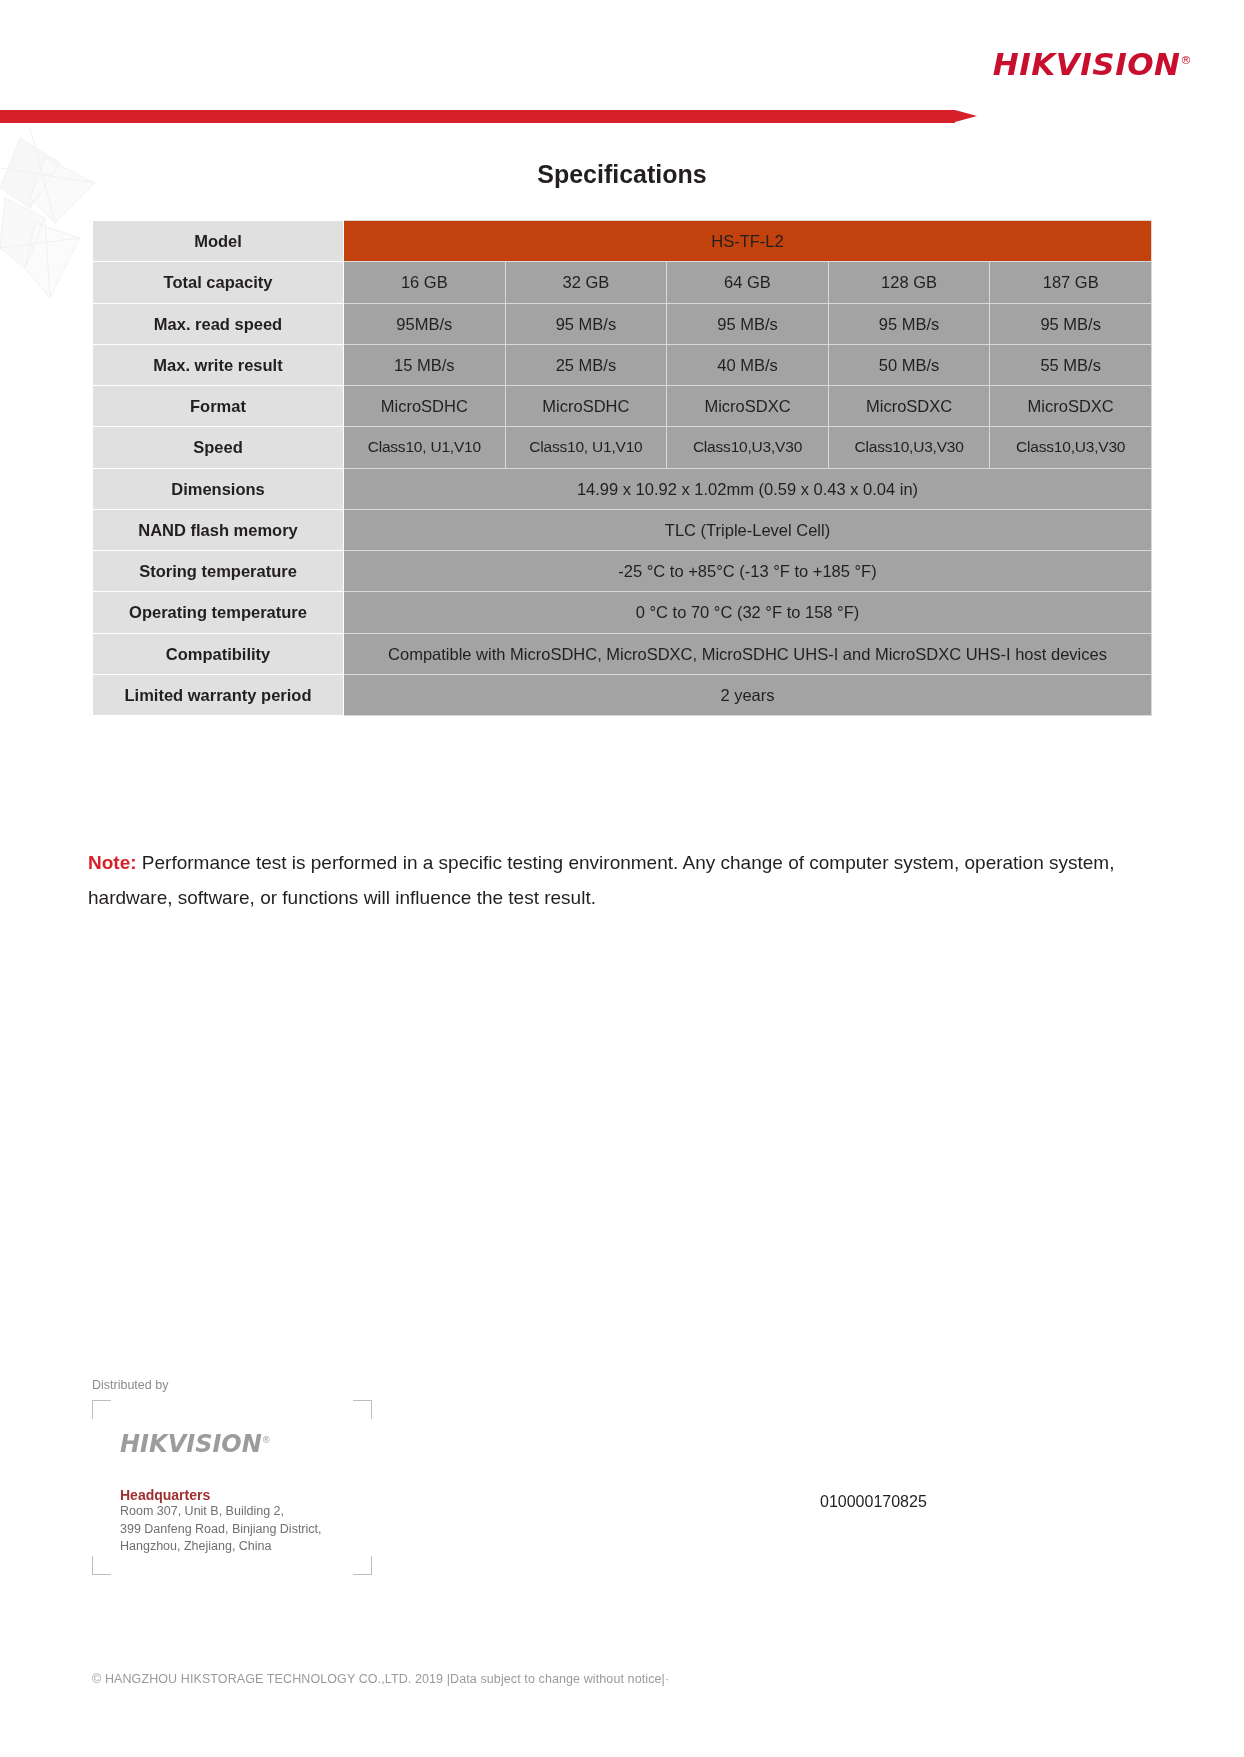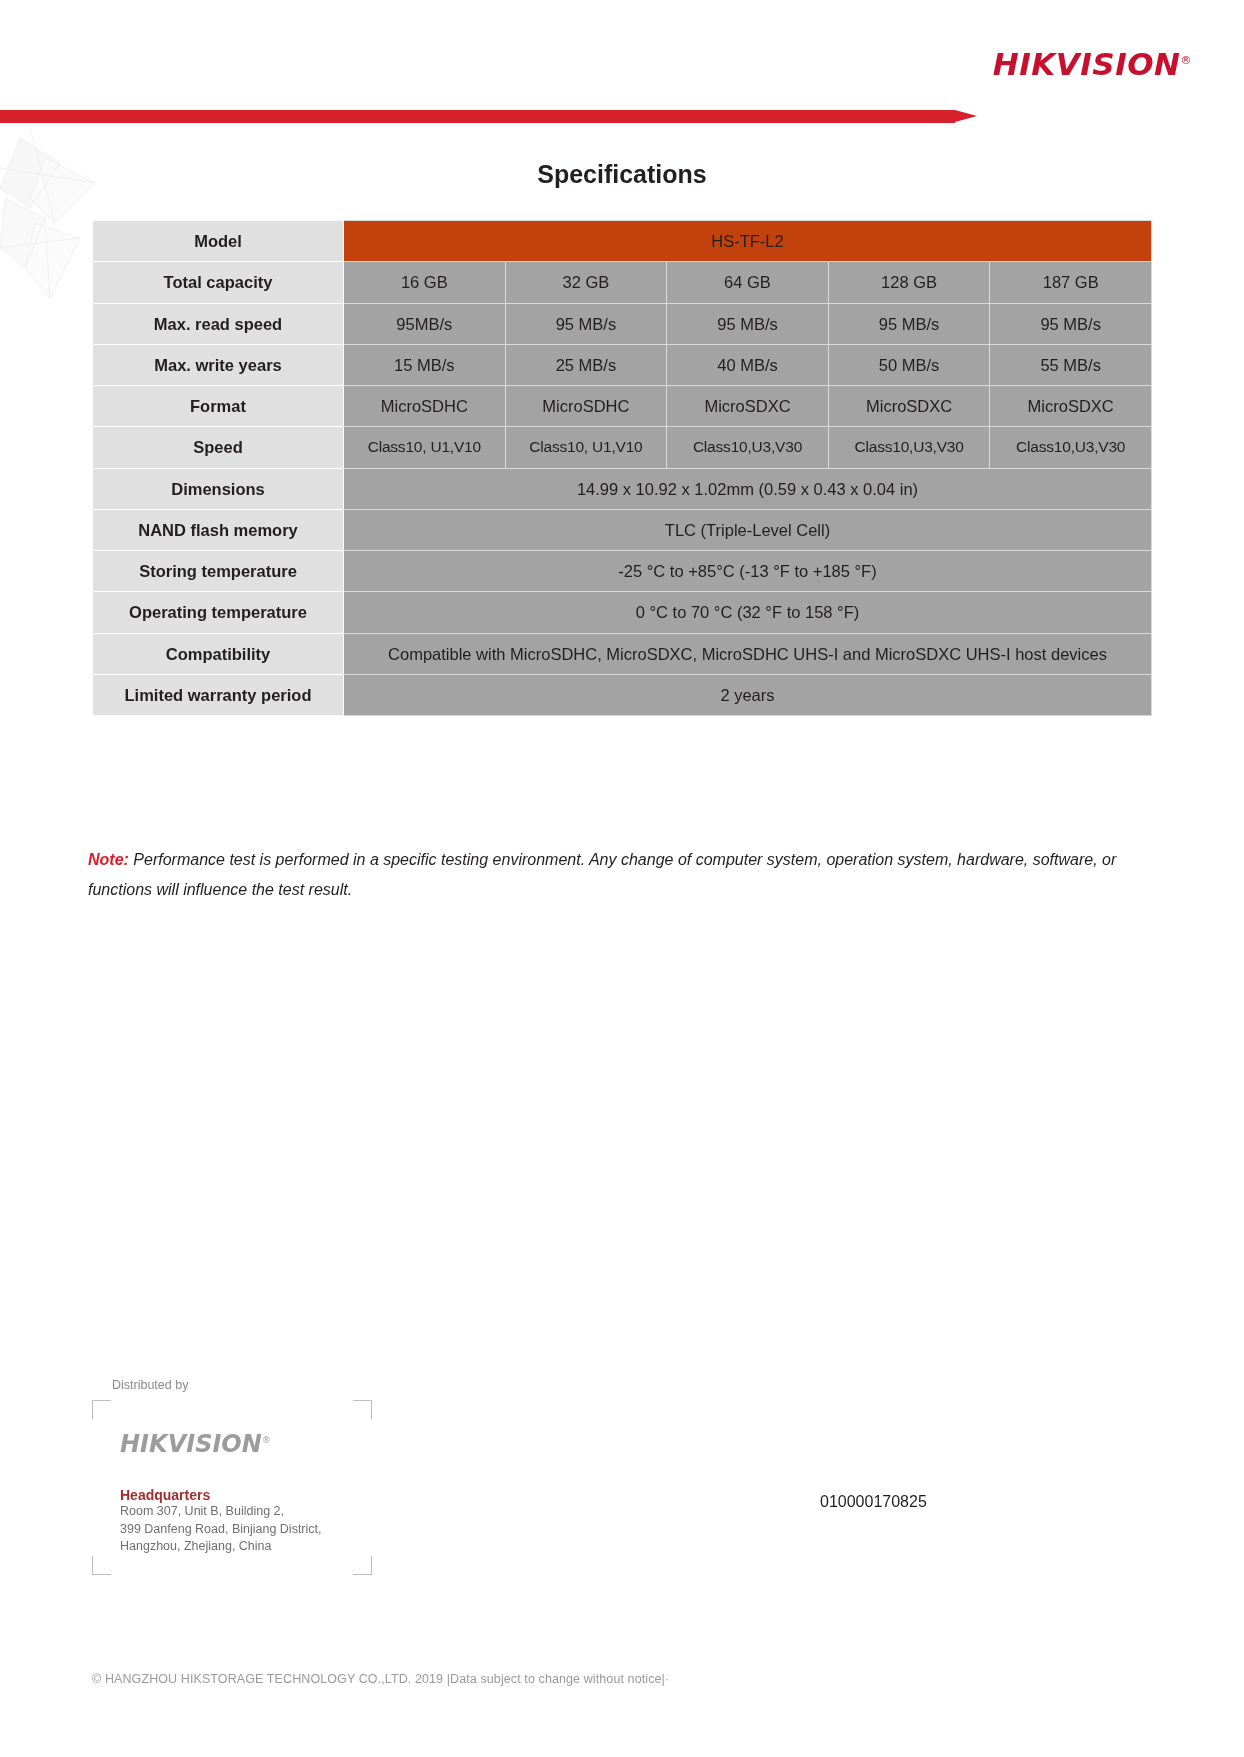--- a/index.html
+++ b/index.html
@@ -115,38 +115,36 @@
   .spec-table tr td:not(:first-child) {
     border-top: 1px solid #d9d9d9;
   }
 
   
   .note {
     position: absolute;
     left: 88px;
     top: 845px;
     width: 1070px;
-    font-size: 16px;
+    font-size: 19px;
     line-height: 1.85;
     color: #231f20;
-    font-style: italic;
   }
   .note .note-label {
     color: #d6202a;
     font-weight: bold;
   }
 
   
   .distributed-by {
     position: absolute;
     left: 92px;
     top: 1378px;
     font-size: 12.5px;
     color: #8c8c8c;
-    margin-left: 20px;
   }
   .footer-logo-box {
     position: absolute;
     left: 92px;
     top: 1400px;
     width: 280px;
     height: 175px;
   }
   .corner {
     position: absolute;
@@ -255,21 +253,21 @@
     </tr>
     <tr>
       <td>Max. read speed</td>
       <td>95MB/s</td>
       <td>95 MB/s</td>
       <td>95 MB/s</td>
       <td>95 MB/s</td>
       <td>95 MB/s</td>
     </tr>
     <tr>
-      <td>Max. write years</td>
+      <td>Max. write result</td>
       <td>15 MB/s</td>
       <td>25 MB/s</td>
       <td>40 MB/s</td>
       <td>50 MB/s</td>
       <td>55 MB/s</td>
     </tr>
     <tr>
       <td>Format</td>
       <td>MicroSDHC</td>
       <td>MicroSDHC</td>

